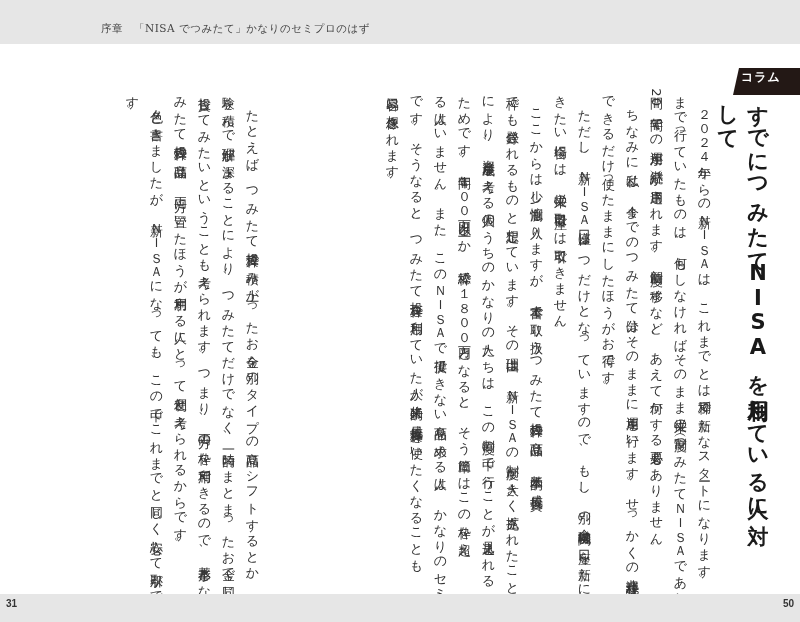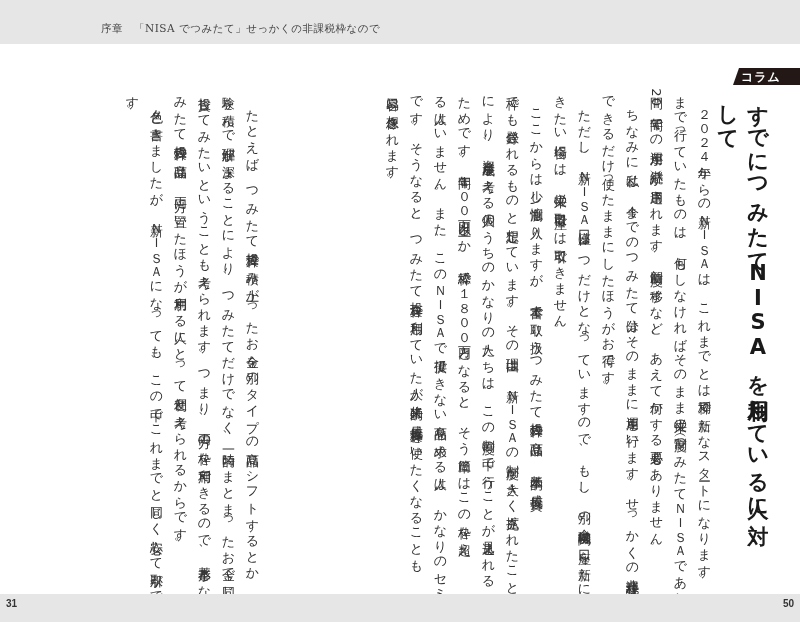--- a/index.html
+++ b/index.html
@@ -23,21 +23,21 @@
     background: #e6e6e6;
   }
   .folio {
     position: absolute; top: 598px; font-size: 10px; font-weight: bold; color: #333;
     font-family: Liberation Sans, sans-serif;
   }
   .folio.left { left: 6px; }
   .folio.right { right: 6px; }
 
   .column-label {
-    position: absolute; left: 733px; top: 68px; width: 67px; height: 17px;
+    position: absolute; left: 733px; top: 68px; width: 67px; height: 27px;
     background: #231815;
     clip-path: polygon(6px 0, 100% 0, 100% 100%, 0 100%);
   }
   .column-label span {
     position: absolute; left: 8px; top: 1px; font-size: 12px; font-weight: bold;
     color: #ffffff; letter-spacing: 1px; white-space: nowrap;
   }
 
   .spread-title {
     position: absolute; left: 743px; top: 90px; height: 430px; width: 30px;
@@ -53,21 +53,21 @@
   }
   .body-text .line { display: block; white-space: nowrap; }
   .body-text .indent { padding-top: 1em; }
   .right-page { right: 84px; }
   .left-page { right: 536px; }
 </style>
 </head>
 <body>
 
 <div class="header-band"></div>
-<div class="running-head">序章　「NISA でつみたて」せっかくの非課税枠なので</div>
+<div class="running-head">序章　「NISA でつみたて」かなりのセミプロのはず</div>
 
 <div class="column-label">
   <span>コラム</span>
 </div>
 <div class="spread-title">すでにつみたてNISAを利用している人に対して</div>
 
 <div class="body-text right-page" id="rightBody">
     <span class="line indent">２０２４年からの新ＮＩＳＡは、これまでとは別枠で新たなスタートになります。そのため、今</span>
     <span class="line">まで行っていたものは、何もしなければそのまま従来の制度（つみたてＮＩＳＡであれば非課税期</span>
     <span class="line">間20年間での運用が継続）が適用されます。新制度に移すなど、あえて何かする必要もありません。</span>

